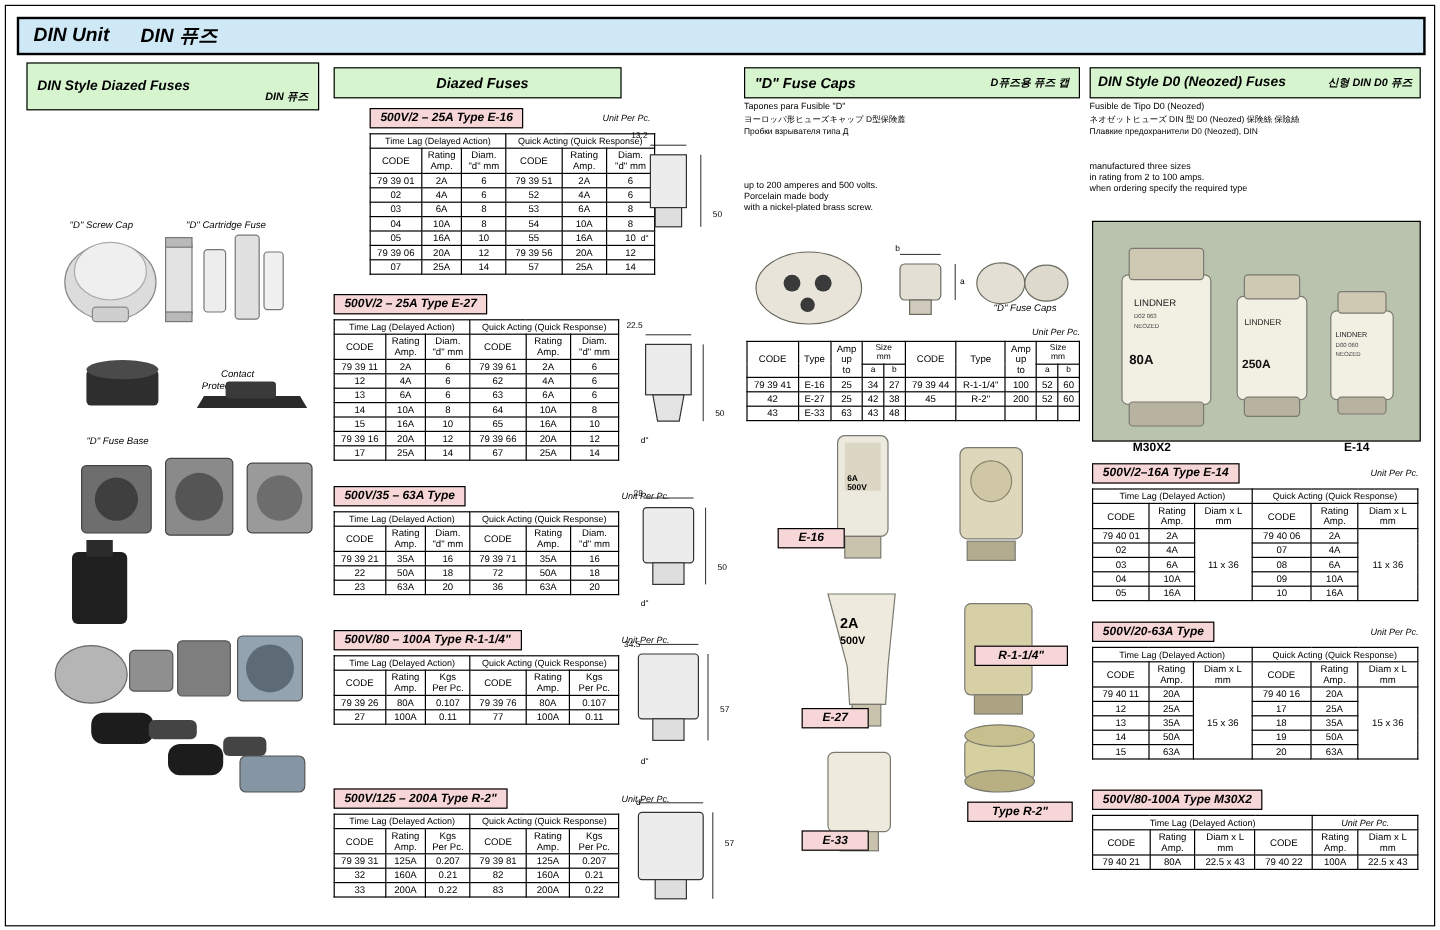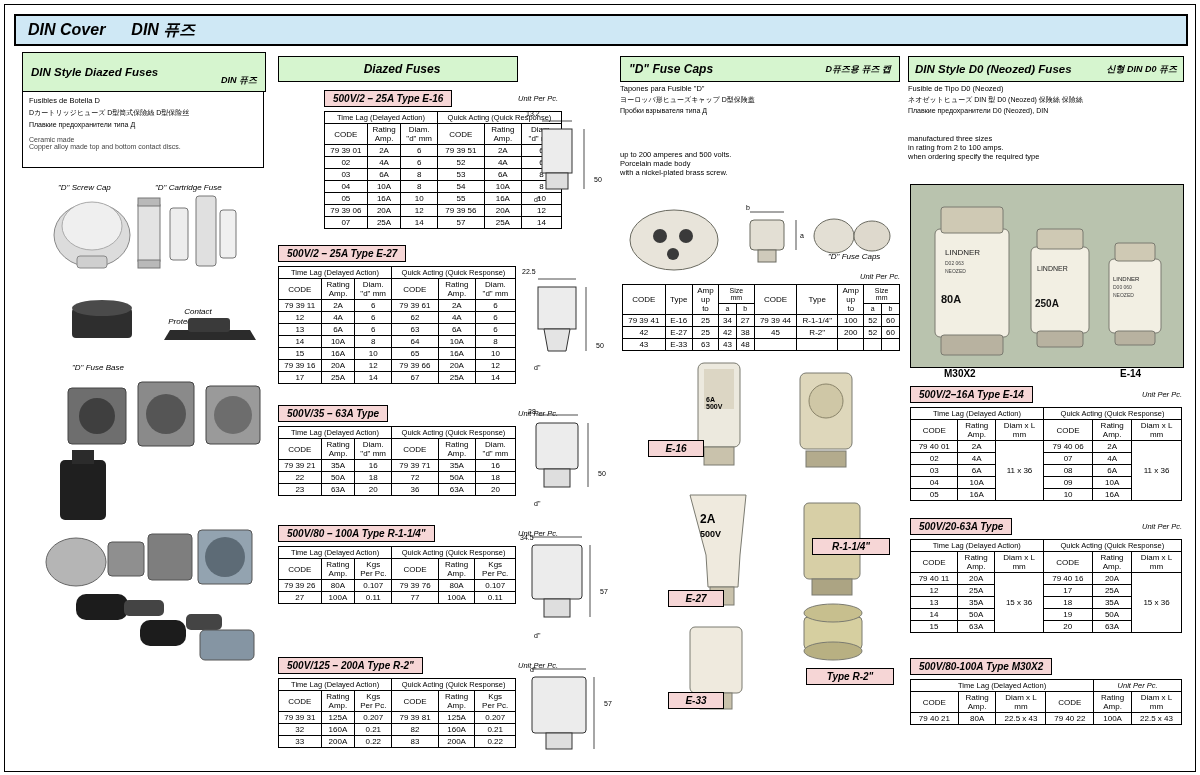--- a/index.html
+++ b/index.html
@@ -44,35 +44,28 @@
   }
   .cap{font-style:italic;font-size:8px;text-align:center;}
   .dimline{stroke:#000;stroke-width:0.7;}
 </style>
 </head>
 <body>
 
 <div class="page-border"></div>
 
 <div class="title-bar">
-  <span class="t1">DIN Cover</span>
+  <span class="t1">DIN Unit</span>
   <span class="t2">DIN 퓨즈</span>
 </div>
 
 <div class="panel" style="left:22px;top:52px;width:244px;">
   <div class="hdr-box" style="width:242px;height:38px;position:relative;align-items:center;">
     <span style="font-size:11.5px;margin-left:8px;">DIN Style Diazed Fuses</span>
     <span style="font-size:9px;position:absolute;right:8px;bottom:4px;">DIN 퓨즈</span>
-  </div>
-  <div style="border:1px solid #000;border-top:none;width:242px;height:76px;padding:4px 6px;box-sizing:border-box;">
-    <div class="small">Fusibles de Botella D</div>
-    <div class="tiny" style="margin-top:3px;">Dカートリッジヒューズ   D型筒式保險絲 D型保险丝</div>
-    <div class="tiny" style="margin-top:3px;">Плавкие предохранители типа Д</div>
-    <div class="tiny" style="margin-top:8px;color:#444;">Ceramic made</div>
-    <div class="tiny" style="color:#444;">Copper alloy made top and bottom contact discs.</div>
   </div>
 </div>
 
 <div class="panel" style="left:58px;top:182px;">
   <span class="cap">"D" Screw Cap</span>
 </div>
 <div class="panel" style="left:155px;top:182px;">
   <span class="cap">"D" Cartridge Fuse</span>
 </div>
 <div class="panel" style="left:62px;top:296px;text-align:center;width:70px;white-space:pre-line;">
@@ -126,21 +119,21 @@
   <rect x="166" y="424" width="36" height="16" rx="5" fill="#444"></rect>
   <rect x="180" y="440" width="54" height="30" rx="5" fill="#8595a3" stroke="#555"></rect>
 </svg>
 
 <div class="panel" style="left:278px;top:56px;">
   <div class="hdr-box" style="width:238px;height:24px;justify-content:center;">
     <span style="font-size:12px;margin-left:8px;">Diazed Fuses</span>
   </div>
 </div>
 
-<div class="panel" style="left:278px;top:90px;padding-left:46px;">
+<div class="panel" style="left:262px;top:90px;padding-left:46px;">
   <div class="secthead">500V/2 – 25A Type E-16</div>
   <span class="unit" style="position:absolute;left:200px;top:4px;width:80px;">Unit Per Pc.</span>
   <table class="tbl" style="margin-top:4px;width:238px;">
     <tbody>
         <tr>
       <td colspan="3" style="font-size:7.5px;">Time Lag (Delayed Action)</td>
       <td colspan="3" style="font-size:7.5px;">Quick Acting (Quick Response)</td>
     </tr>
     <tr>
       <td style="white-space:pre-line;">CODE</td>

